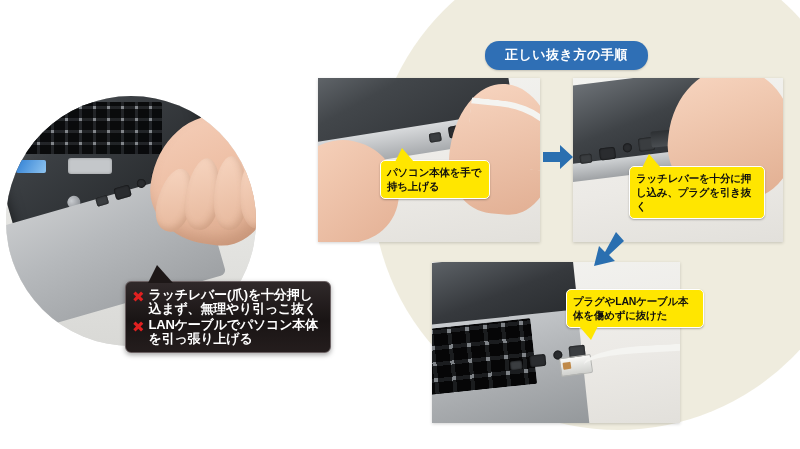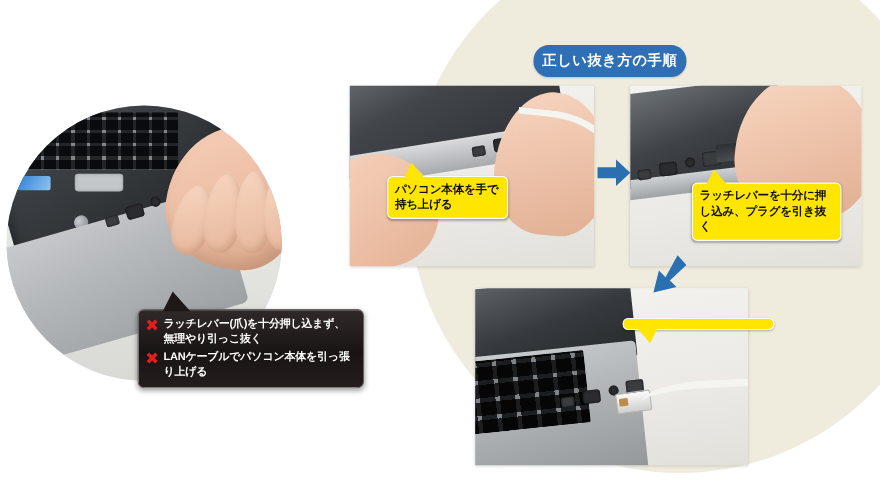--- a/index.html
+++ b/index.html
@@ -131,28 +131,28 @@
     border-left:9px solid transparent;border-right:16px solid transparent;
     border-bottom:18px solid #1d1717;
   }
   .ng-line{display:flex;align-items:flex-start;gap:4px;margin-bottom:3px;}
   .ng-line:last-child{margin-bottom:0;}
   .x-icon{
     flex:0 0 auto;color:#e02020;font-weight:bold;font-size:15px;line-height:15px;
     margin-top:1px;
   }
   .ng-line span.txt{
-    color:#ffffff;font-size:10px;line-height:13.5px;font-weight:bold;
+    color:#ffffff;font-size:13px;line-height:13.5px;font-weight:bold;
     letter-spacing:-0.2px;
   }
 
   
   .title-pill{
     position:absolute;left:485px;top:41px;
-    padding:5px 8px 6px;
+    padding:5px 20px 6px;
     background:#2f6fb5;border-radius:14px;
     color:#ffffff;font-size:13px;font-weight:bold;letter-spacing:.5px;
     box-shadow:0 1px 2px rgba(0,0,0,.18);
   }
 
   
   .photo{position:absolute;overflow:hidden;background:#efefec;
          box-shadow:0 1px 3px rgba(0,0,0,.18);}
   #photo1{left:318px;top:78px;width:222px;height:164px;}
   #photo2{left:573px;top:78px;width:210px;height:164px;}
@@ -249,21 +249,21 @@
     background:#ffe600;
     border:1.5px solid #ffffff;
     border-radius:5px;
     padding:4px 6px 5px;
     color:#0f0f0f;font-size:10.5px;font-weight:bold;line-height:14px;
     letter-spacing:-0.2px;
     box-shadow:0 1px 2px rgba(0,0,0,.28);
     z-index:6;
   }
   .callout .ctail{position:absolute;width:0;height:0;}
-  #callout1{left:352px;top:160px;width:96px;}
+  #callout1{left:380px;top:160px;width:96px;}
   #callout1 .ctail{left:14px;top:-13px;
     border-left:7px solid transparent;border-right:12px solid transparent;border-bottom:14px solid #ffe600;}
   #callout2{left:604px;top:166px;width:122px;margin-left:25px;}
   #callout2 .ctail{left:12px;top:-13px;
     border-left:7px solid transparent;border-right:12px solid transparent;border-bottom:14px solid #ffe600;}
   #callout3{left:566px;top:289px;width:124px;}
   #callout3 .ctail{left:12px;bottom:-13px;
     border-left:12px solid transparent;border-right:7px solid transparent;border-top:14px solid #ffe600;}
 
   
@@ -370,20 +370,21 @@
     <span>パソコン本体を手で持ち上げる</span>
   </div>
 
   <div class="callout" id="callout2">
     <div class="ctail"></div>
     <span>ラッチレバーを十分に押し込み、プラグを引き抜く</span>
   </div>
 
   <div class="callout" id="callout3">
     <div class="ctail"></div>
+    <span>プラグやLANケーブル本体を傷めずに抜けた</span>
   </div>
 
   <svg class="arrow-right" viewBox="0 0 30 26">
     <polygon points="0,8 17,8 17,1 30,13 17,25 17,18 0,18" fill="#2a6fb0"></polygon>
   </svg>
 
   <svg class="arrow-down" viewBox="0 0 42 44">
     <polygon points="34,0 42,9 27,23 33,29 12,34 17,14 23,20" fill="#2a6fb0"></polygon>
   </svg>
 

